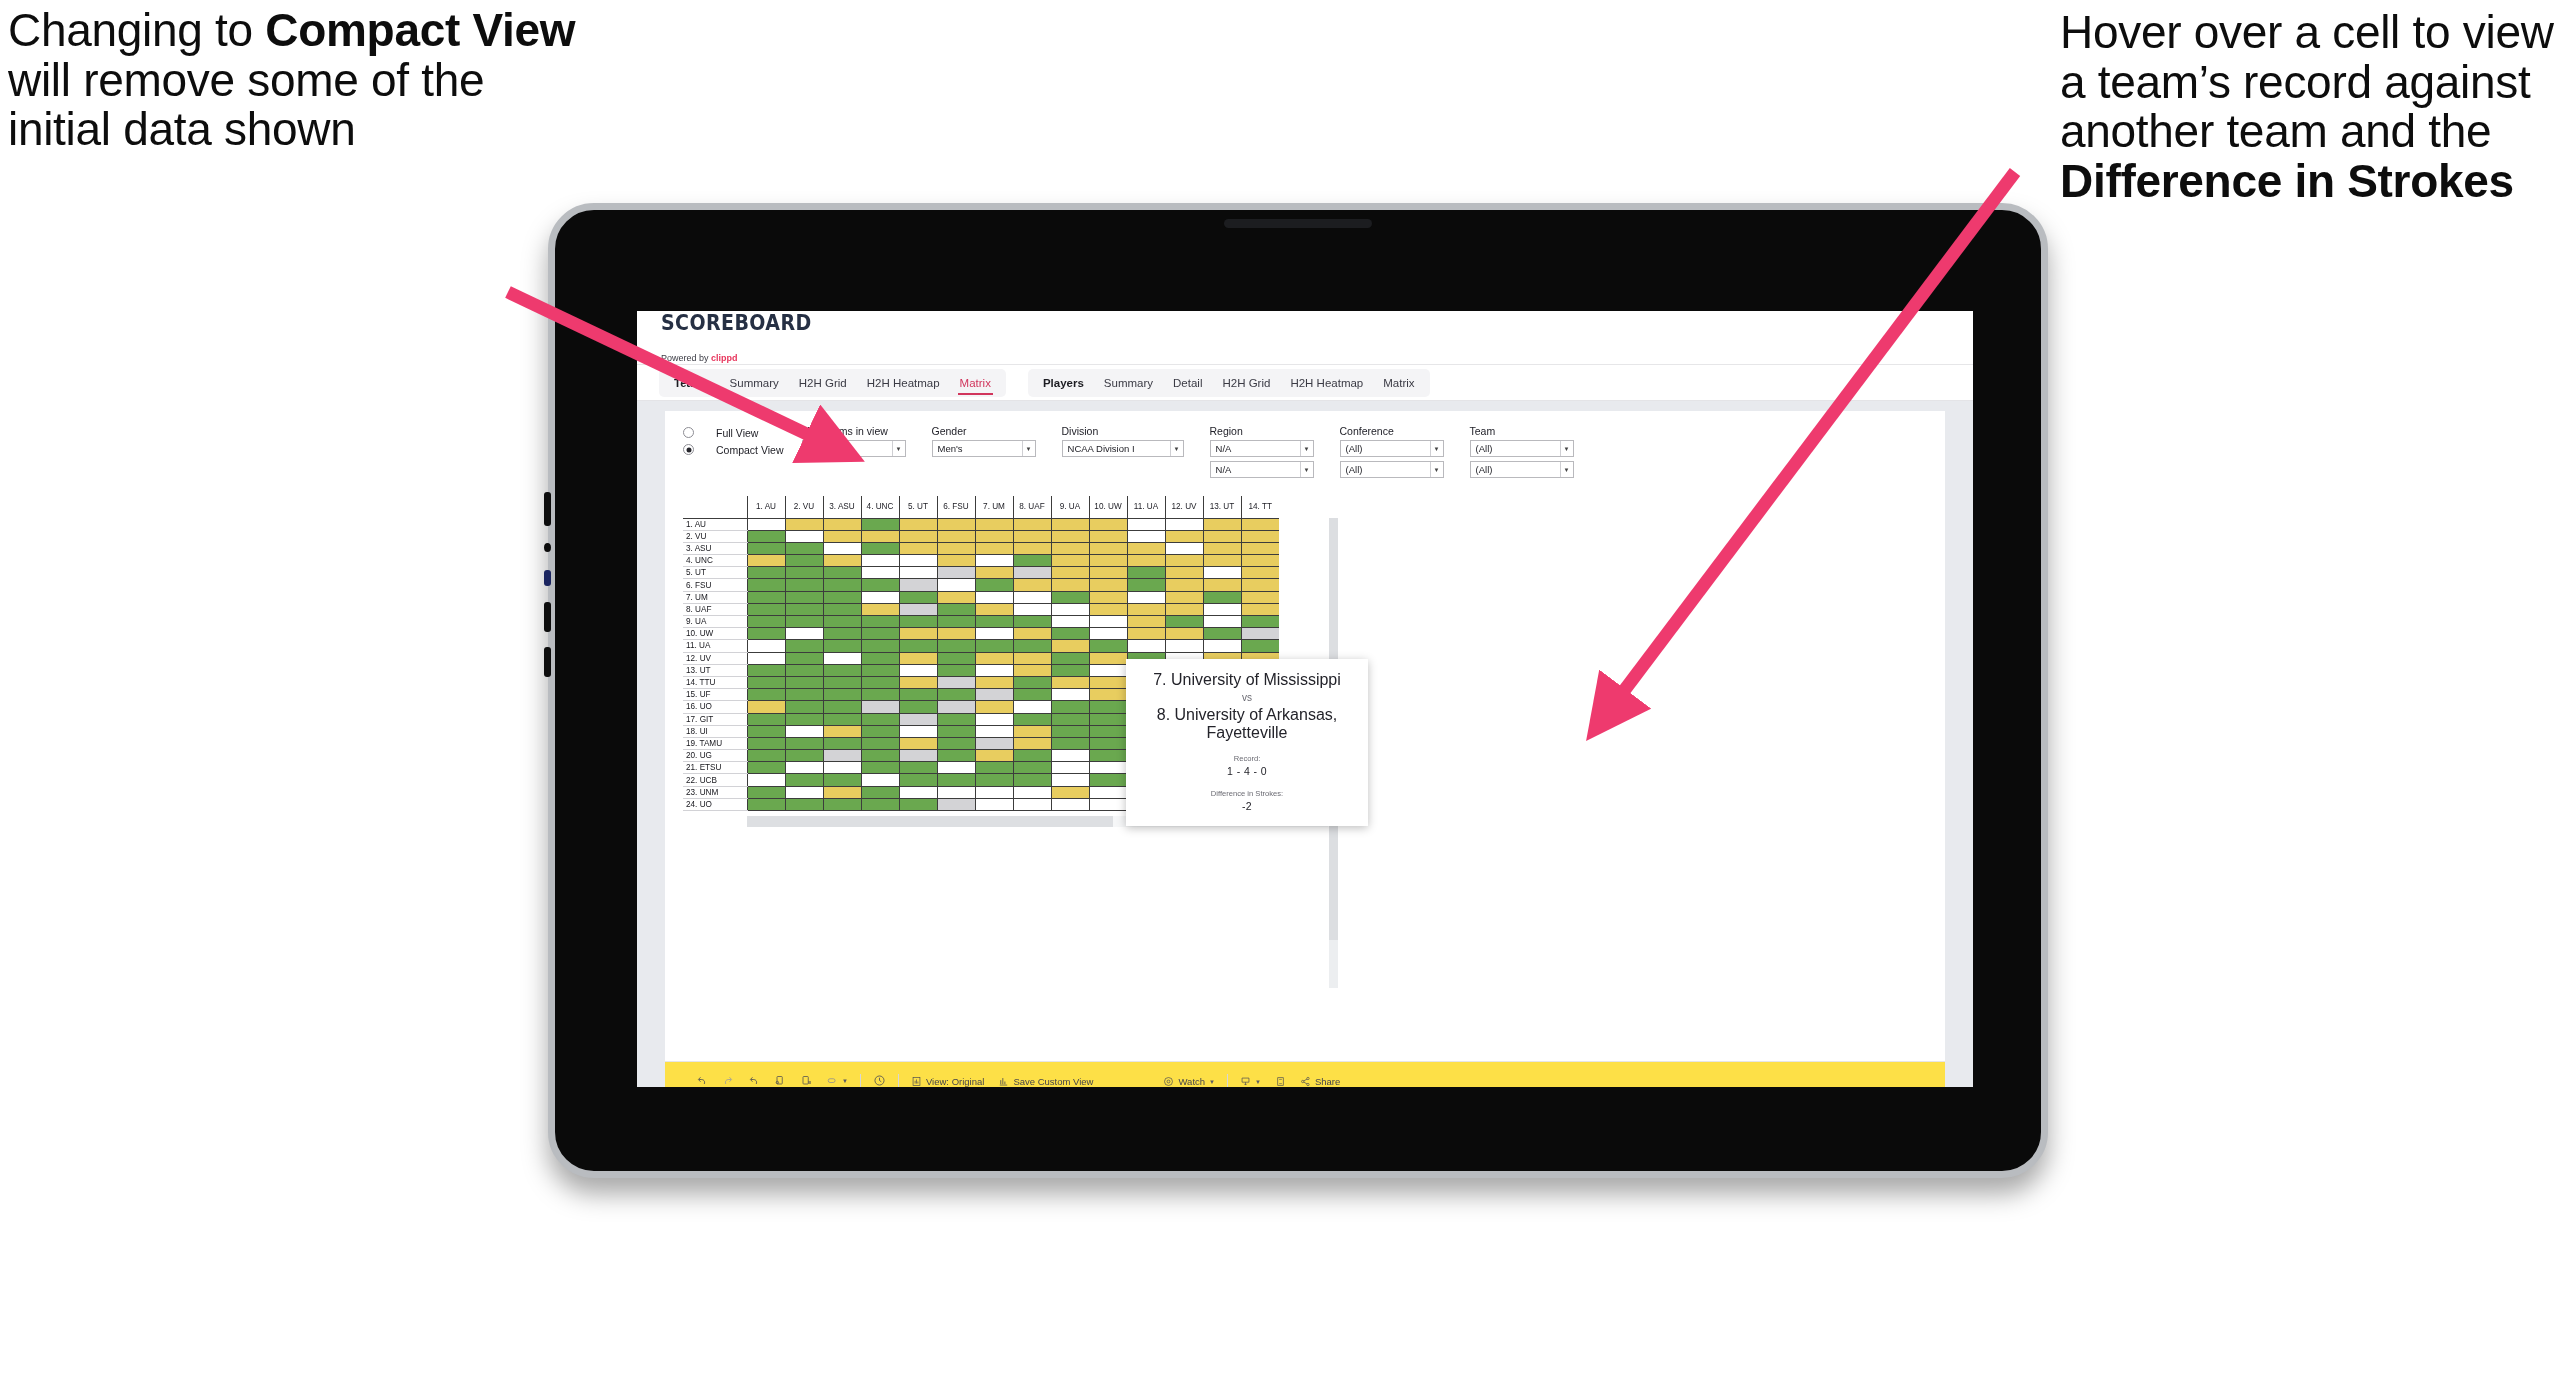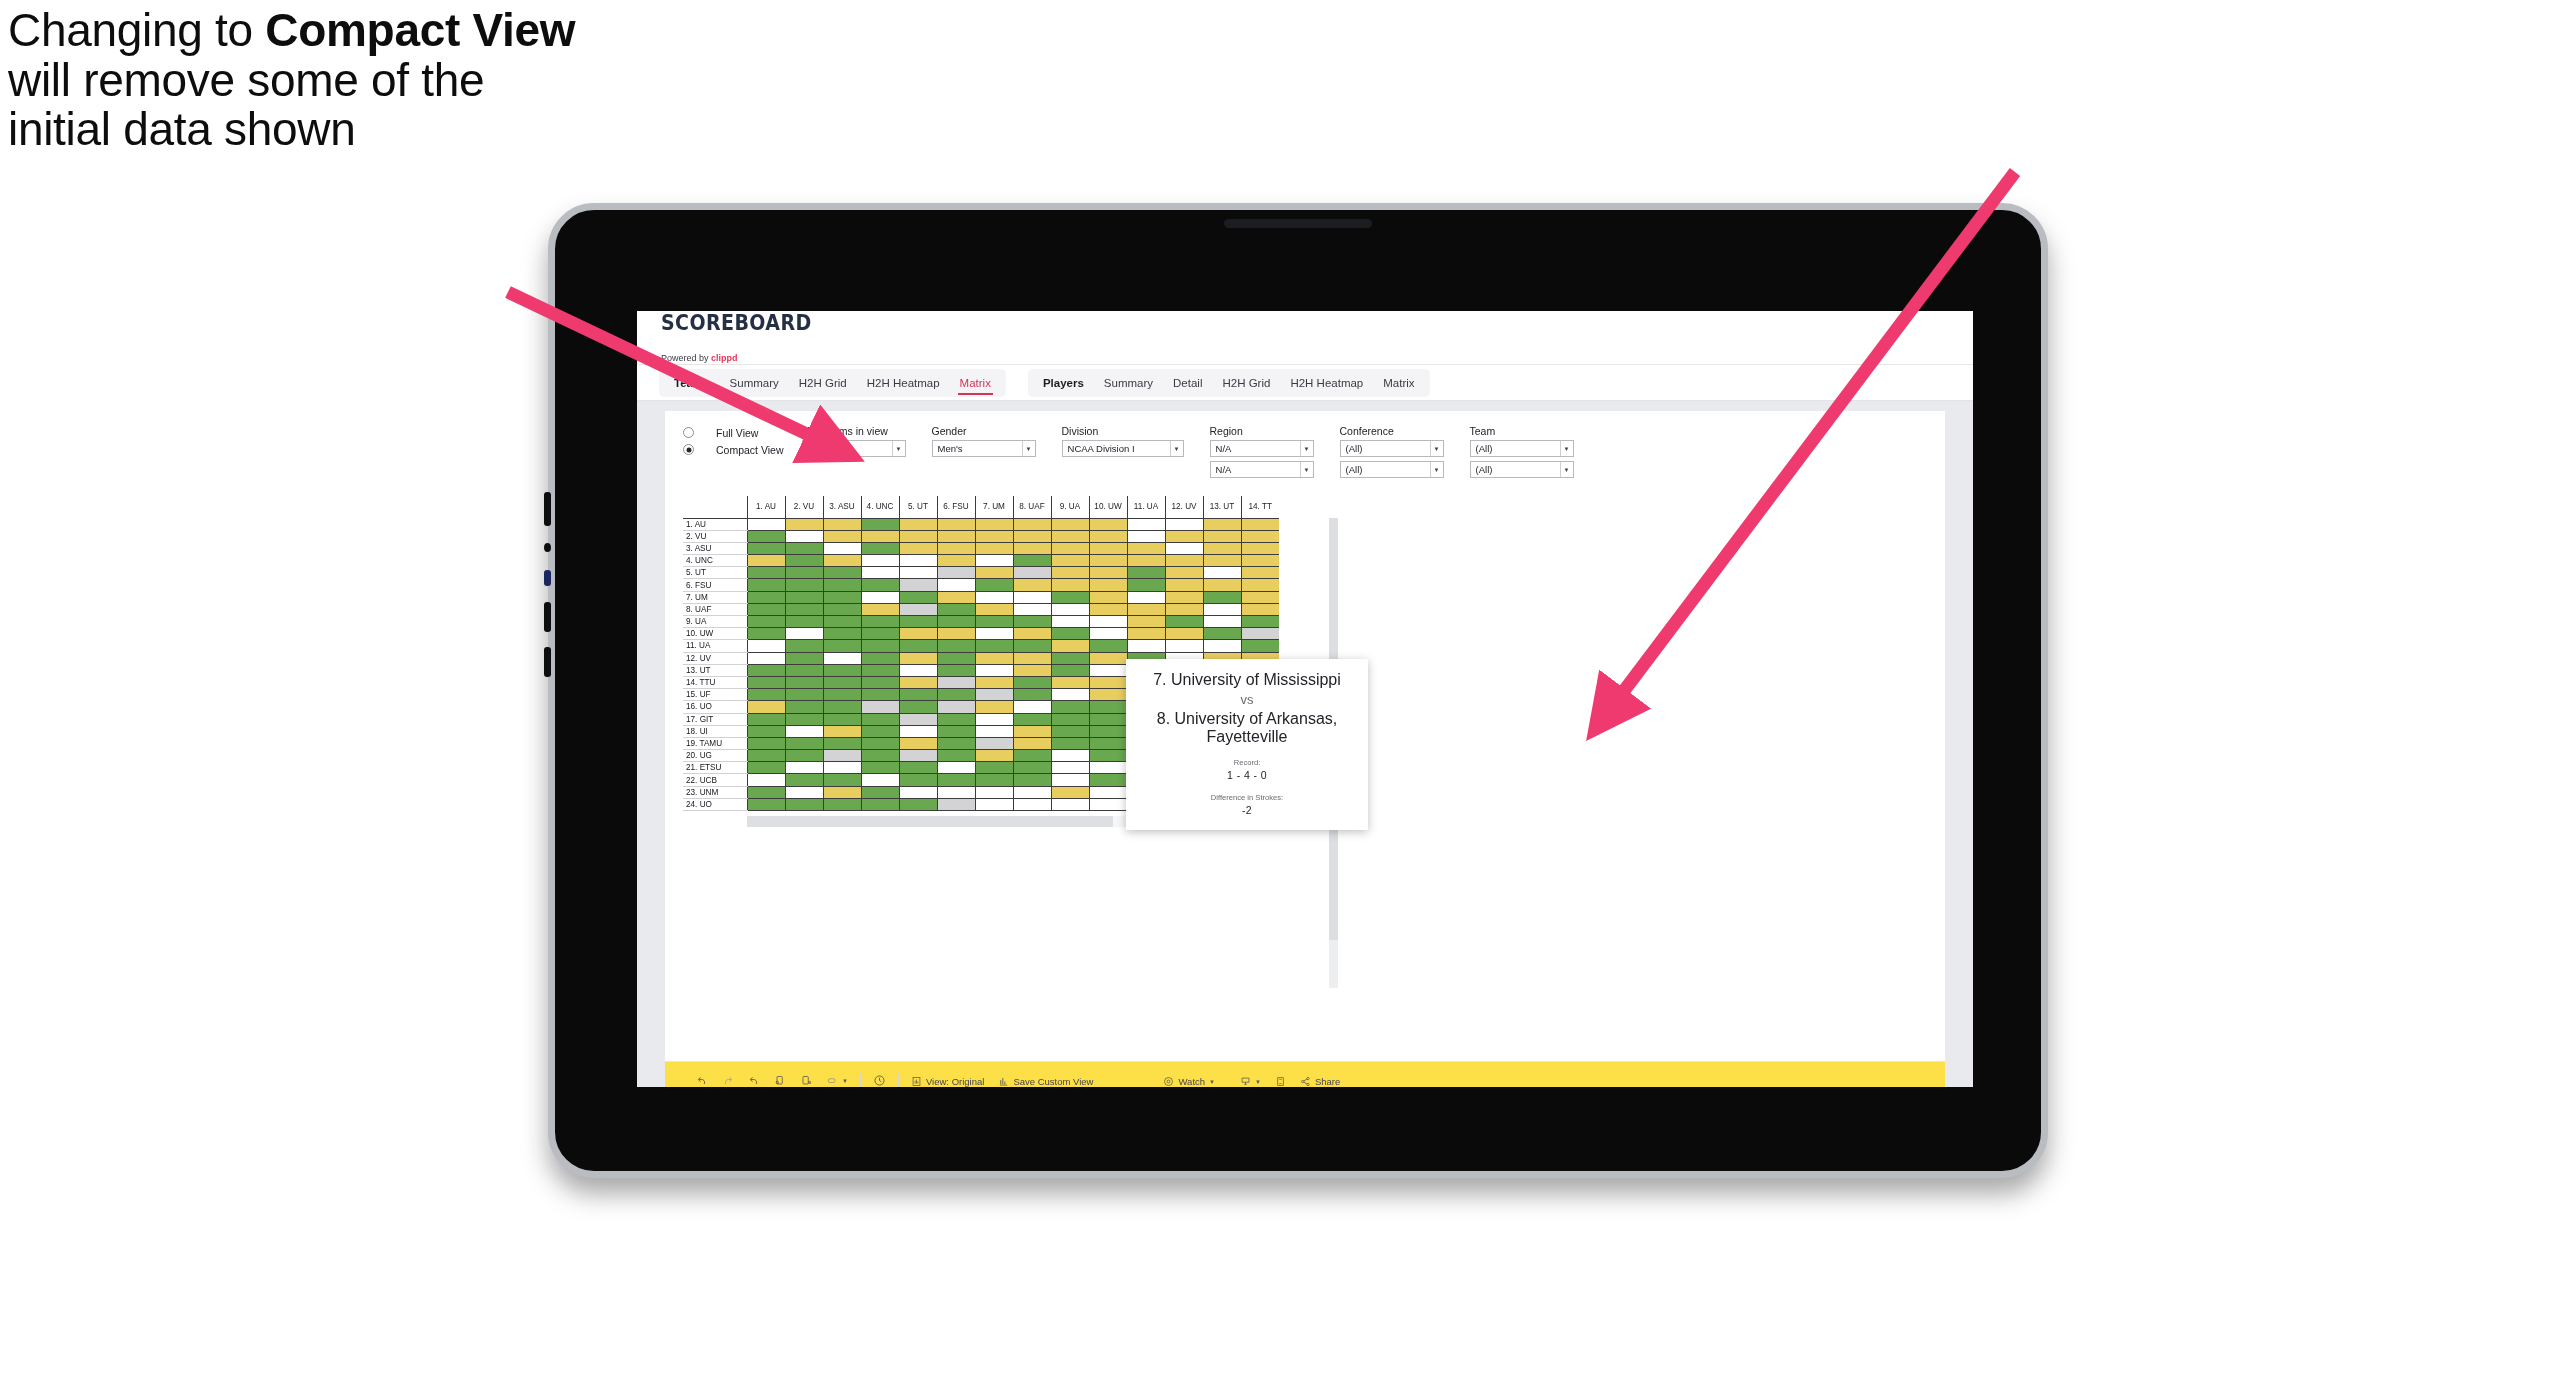--- a/index.html
+++ b/index.html
@@ -115,21 +115,21 @@
   .vscroll .thumb { width:100%; height:422px; background:#dcdee1; }
   .hscroll { position:absolute; left:64px; bottom:-16px; width:581px; height:11px;
              background:#f6f7f8; }
   .hscroll .thumb { height:100%; width:63%; background:#dddfe2; }
 
   
   .tooltip { position:absolute; left:461px; top:248px; width:242px; background:#fff;
              box-shadow:0 2px 9px rgba(0,0,0,.26); padding:12px 10px 14px;
              text-align:center; z-index:40; }
   .tt-team { font-size:16px; color:#23232a; font-weight:400; }
-  .tt-vs { font-size:13px; color:#6a6a72; margin:3px 0; }
+  .tt-vs { font-size:10px; color:#6a6a72; margin:3px 0; }
   .tt-lbl { font-size:7.6px; color:#6a6a72; margin-top:12px; }
   .tt-val { font-size:10.5px; color:#1d1d24; margin-top:2px; letter-spacing:0.4px; }
 
   
   .toolbar { position:absolute; left:0; right:0; bottom:0; height:26px; background:#fde047;
              border-top:1px solid #e5e5e8; display:flex; align-items:flex-end;
              padding-left:24px; font-size:9.5px; color:#44444c; }
   .tb { display:flex; align-items:center; gap:4px; padding:0 7px; cursor:pointer;
         white-space:nowrap; }
   .tb svg { display:block; }
@@ -139,20 +139,23 @@
 </style>
 </head>
 <body>
 
 <div class="stage">
 
   <div class="annot" id="annot-left">
     <span>Changing to </span><b>Compact View</b><span> will remove some of the initial data shown</span>
   </div>
 
+  <div class="annot" id="annot-right">
+    <span>Hover over a cell to view a team’s record against another team and the </span><b>Difference in Strokes</b>
+  </div>
 
   <div class="tablet">
     <div class="tablet-cam"></div>
     <div class="side-btn sb1"></div>
     <div class="side-btn sb2"></div>
     <div class="side-btn sb3"></div>
     <div class="side-btn sb4"></div>
     <div class="side-btn sb5"></div>
 
     <div class="screen">

